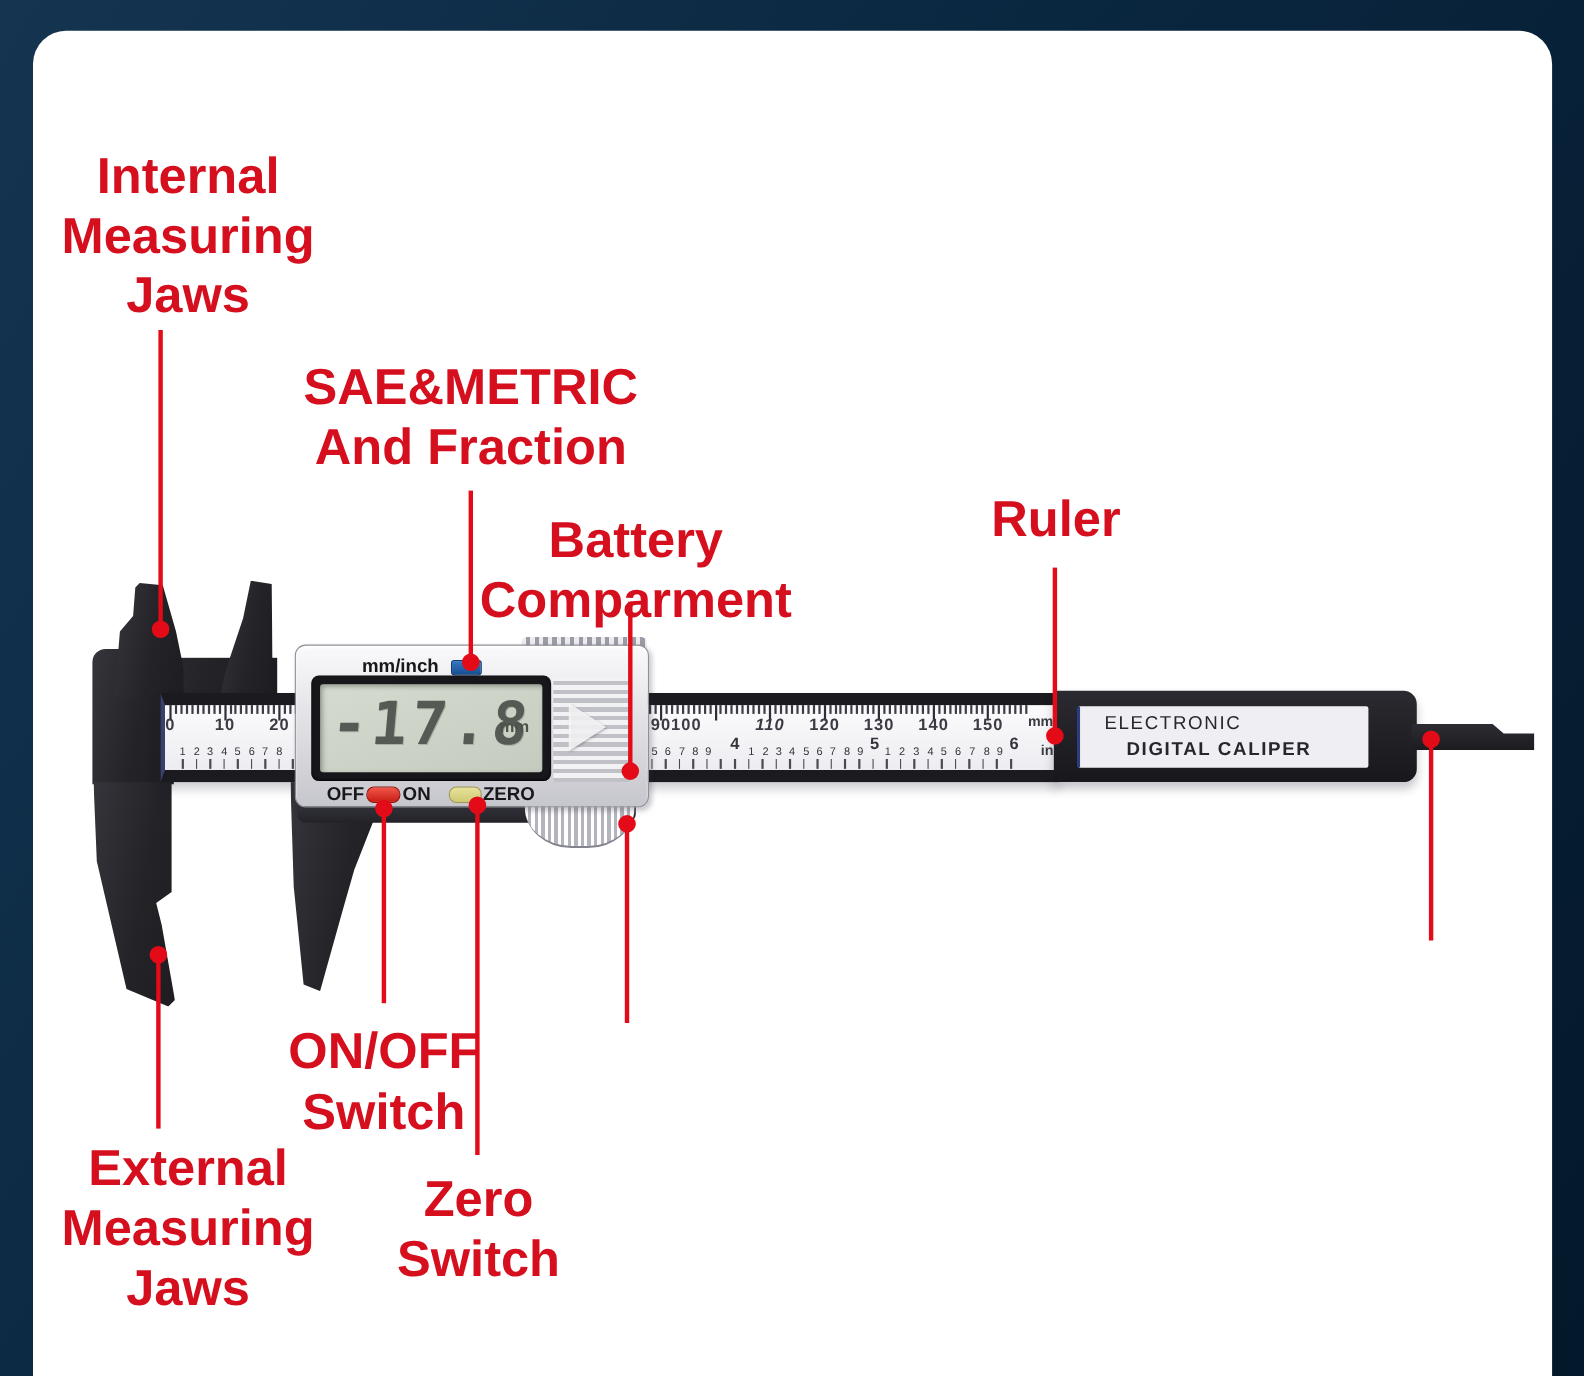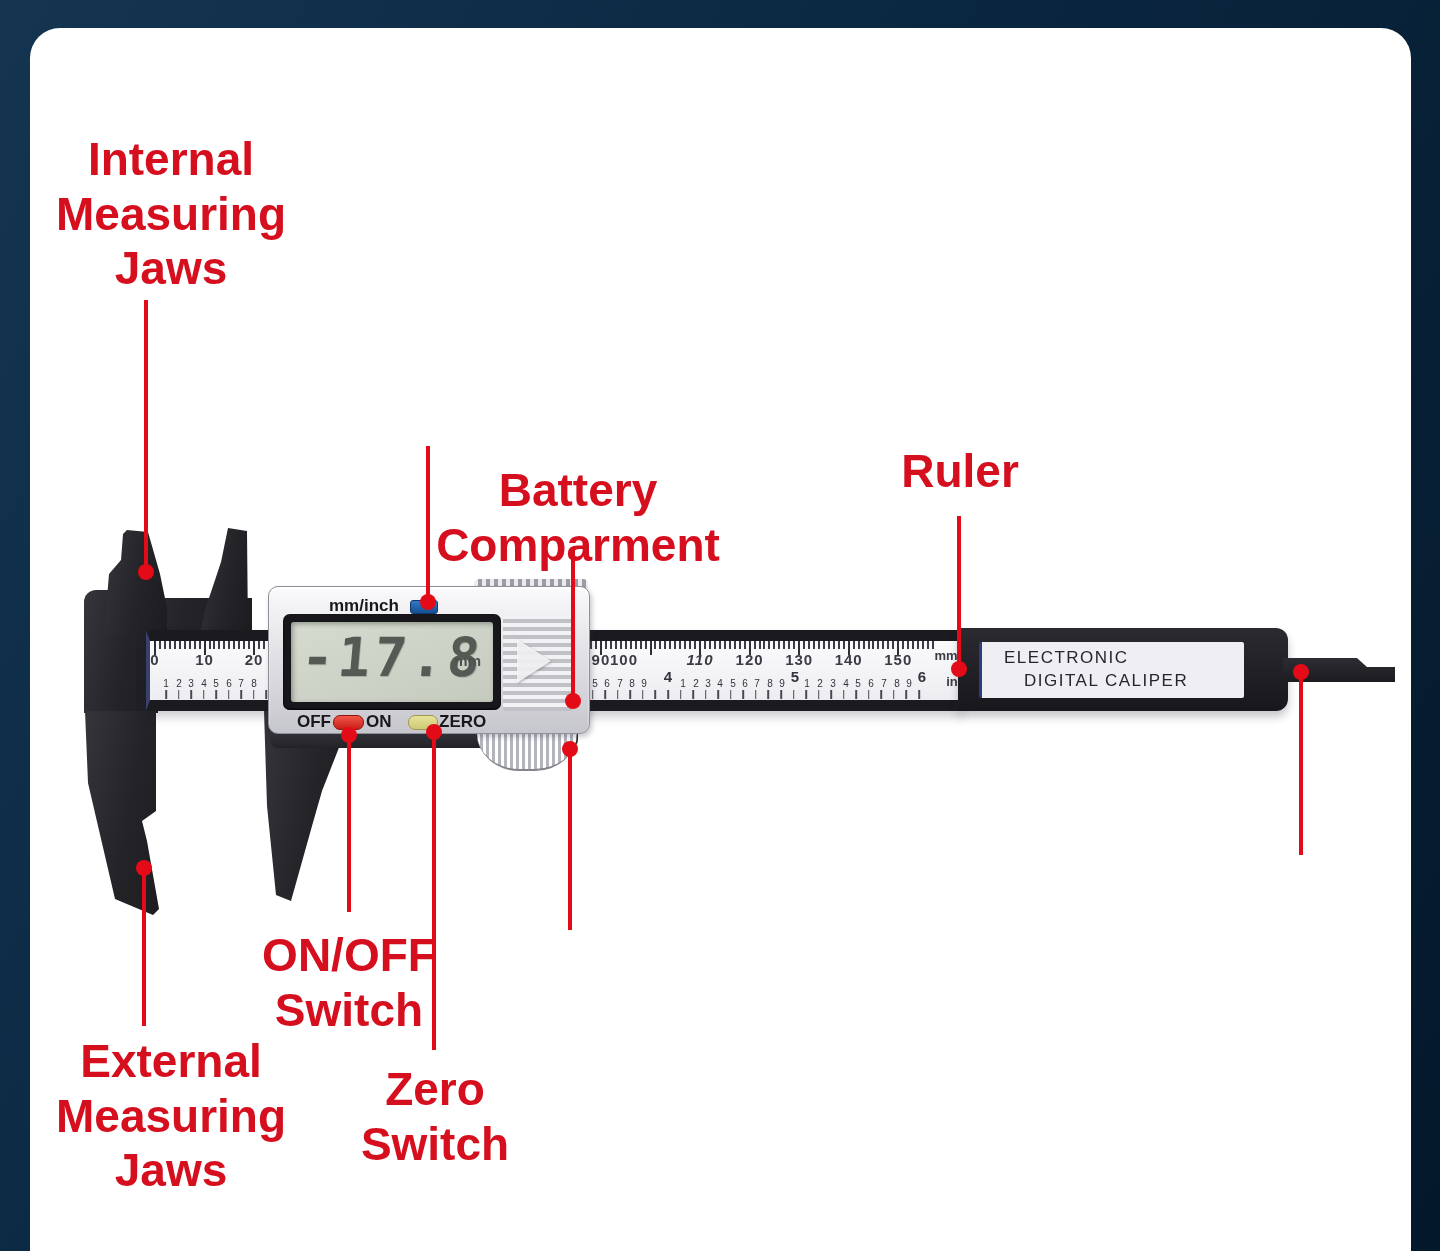--- a/index.html
+++ b/index.html
@@ -41,21 +41,21 @@
     position:absolute;left:958px;top:628px;width:330px;height:83px;z-index:3;
     background:linear-gradient(180deg,#2a2a30,#17171c);border-radius:0 12px 12px 0;
     box-shadow:0 6px 9px rgba(30,30,50,.25);
   }
   #brand-plate{
     position:absolute;left:21px;top:14px;width:262px;height:56px;
     background:#efeff3;border-left:3px solid #2c3c7c;border-radius:2px;
     color:#26262c;font-size:17px;letter-spacing:1.5px;font-weight:400;
   }
   #brand-plate .b1{padding:6px 0 0 22px;}
-  #brand-plate .b2{padding:3px 12px 0 42px;}
+  #brand-plate .b2{padding:3px 12px 0 42px;font-weight:bold;}
   #depth-blade{
     position:absolute;left:1283px;top:656px;width:112px;height:26px;z-index:3;
     background:linear-gradient(180deg,#2e2e34,#1b1b20);
     clip-path:polygon(0 8%,66% 8%,75% 42%,100% 42%,100% 100%,0 100%);
   }
   .tick{position:absolute;top:641px;width:2px;height:8px;background:#3c3c45;transform:translateX(-50%);}
   .tick.major{height:14px;width:2px;background:#2e2e37;}
   .itick{position:absolute;top:690px;width:1.6px;height:9px;background:#4a4a53;transform:translateX(-50%);}
   .mmnum{position:absolute;top:651px;transform:translateX(-50%);font-size:15px;font-weight:700;
          color:#3b3b44;letter-spacing:1px;}
@@ -466,20 +466,22 @@
 
   <div class="lead" style="left:144px;top:867px;height:159px;"></div>
   <div class="dot" style="left:144px;top:868px;"></div>
 
   <div class="lead" style="left:1301px;top:671px;height:184px;"></div>
   <div class="dot" style="left:1301px;top:672px;"></div>
 
   <div class="lbl" style="left:171px;top:132px;">Internal
 Measuring
 Jaws</div>
+  <div class="lbl" style="left:428px;top:324px;">SAE&amp;METRIC
+And Fraction</div>
   <div class="lbl" style="left:578px;top:426px;margin-top:37px;">Battery
 Comparment</div>
   <div class="lbl" style="left:960px;top:444px;">Ruler</div>
   <div class="lbl" style="left:349px;top:928px;">ON/OFF
 Switch</div>
   <div class="lbl" style="left:435px;top:1062px;">Zero
 Switch</div>
   <div class="lbl" style="left:171px;top:1034px;">External
 Measuring
 Jaws</div>

